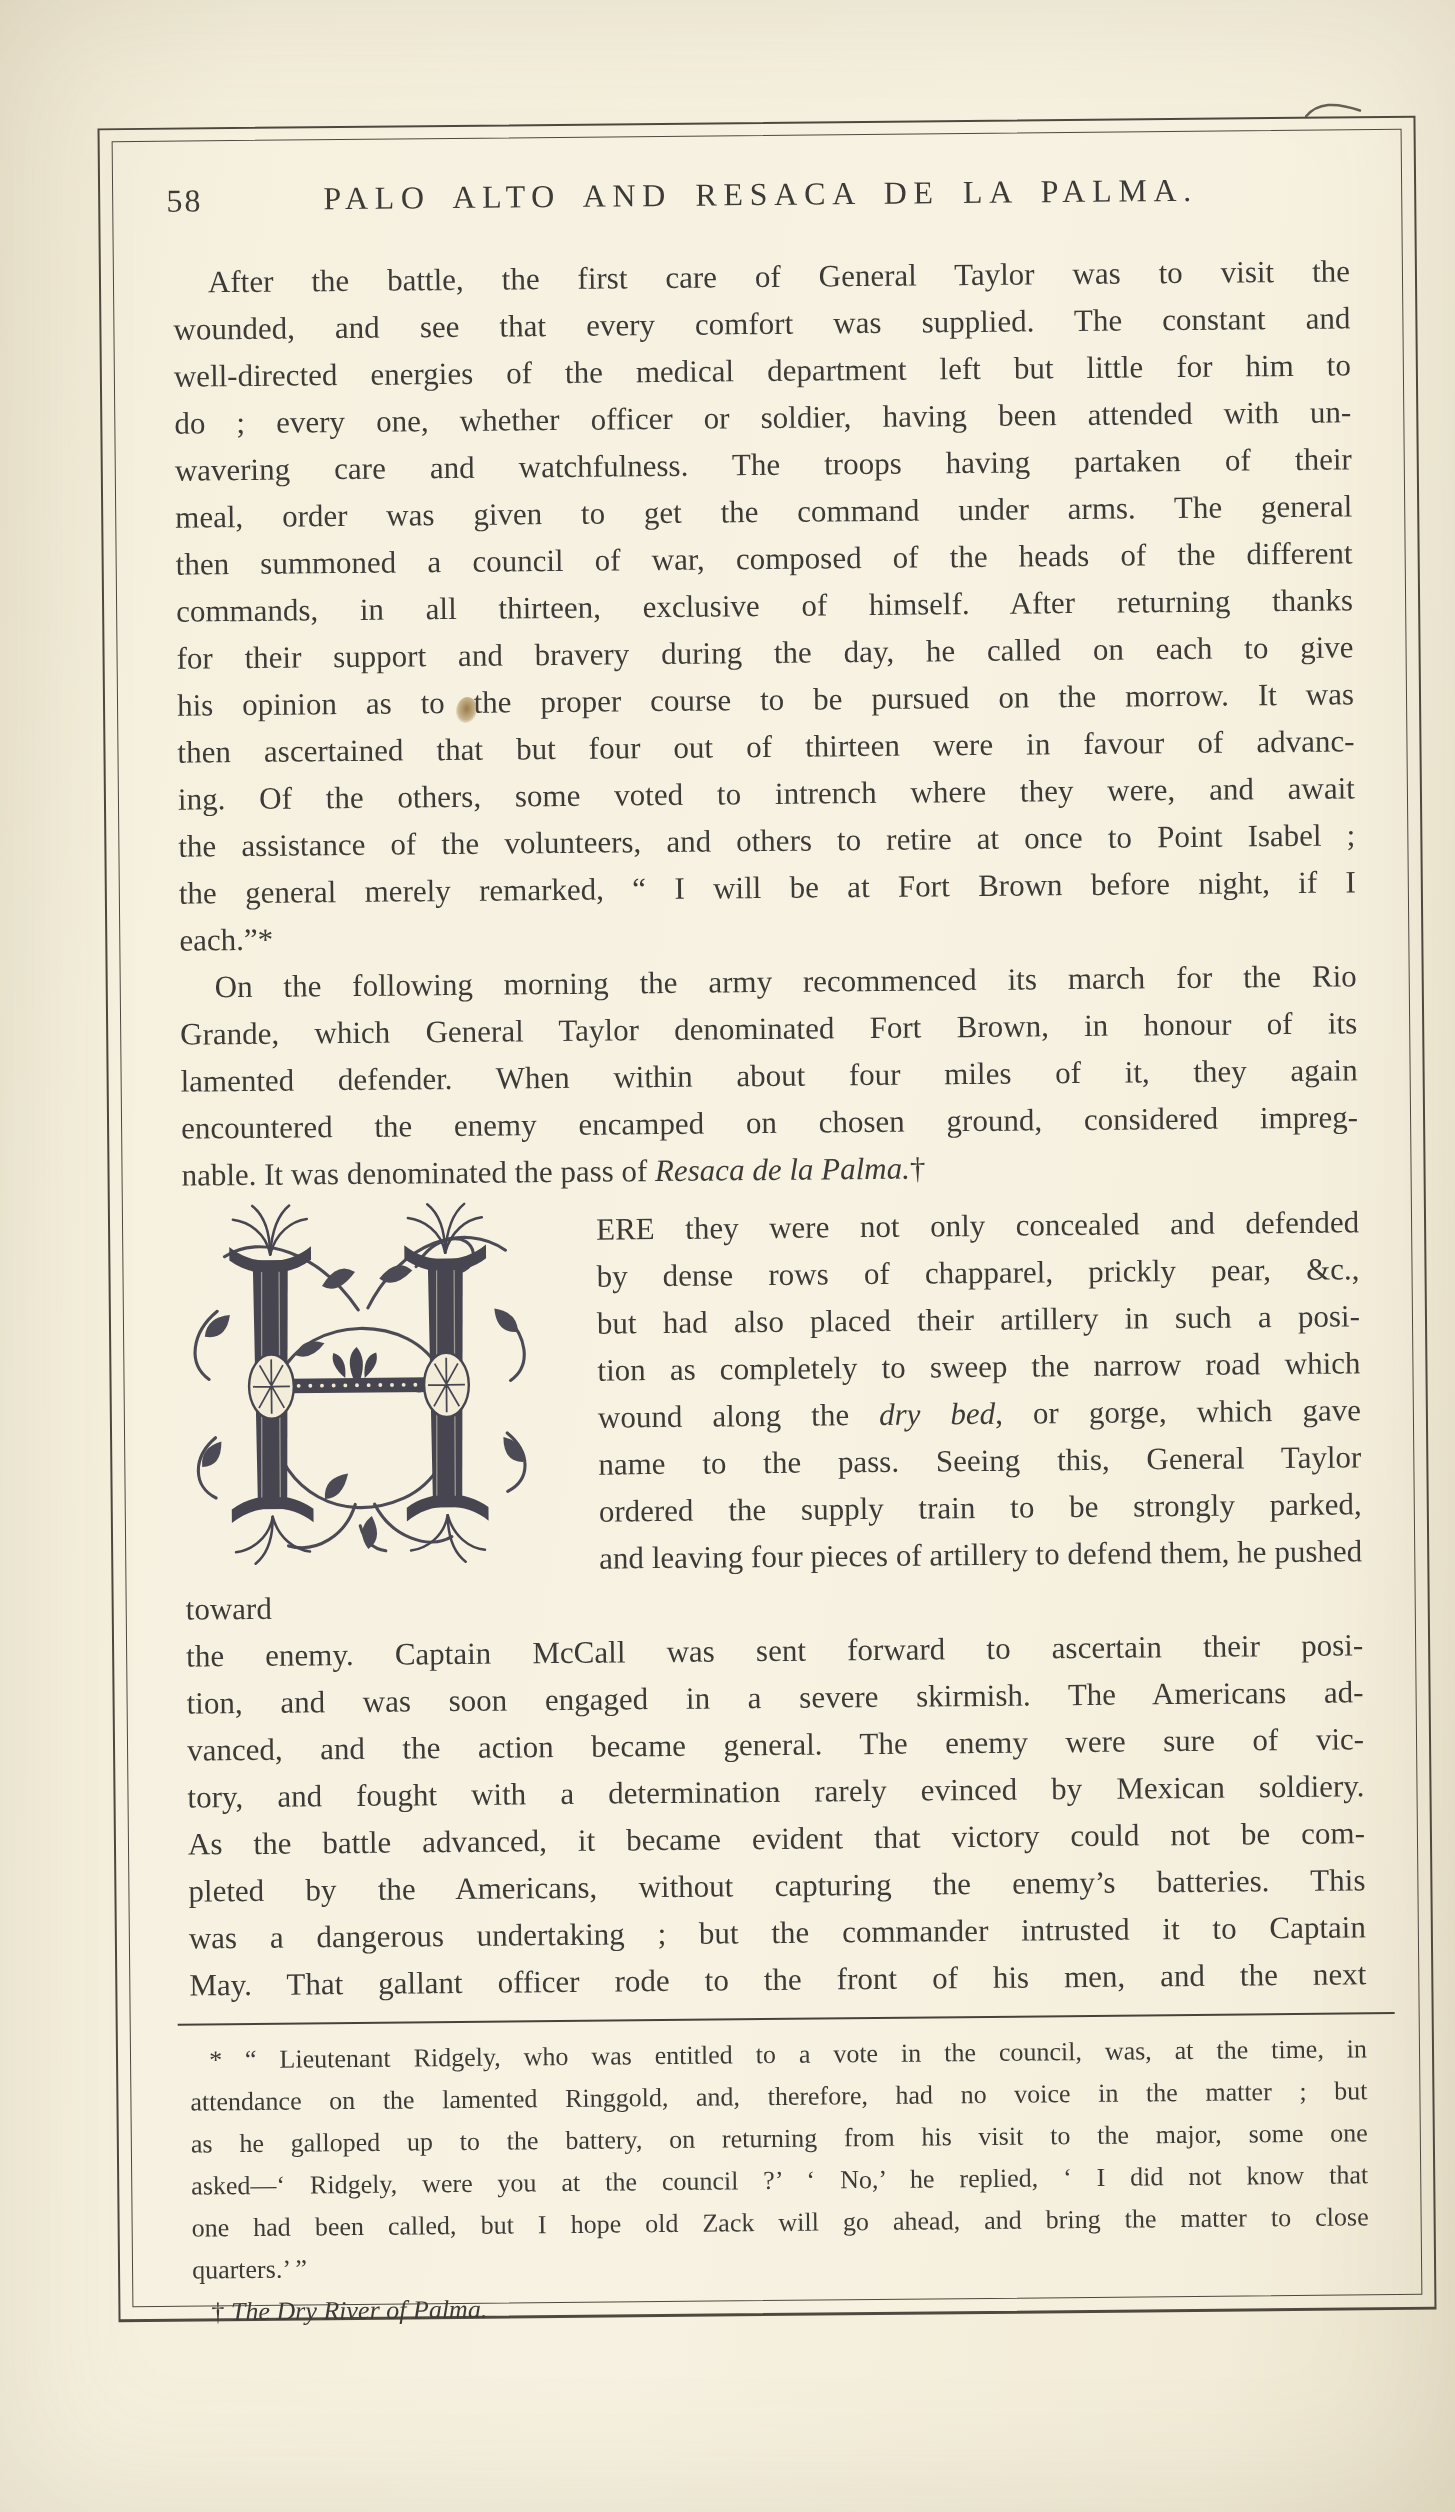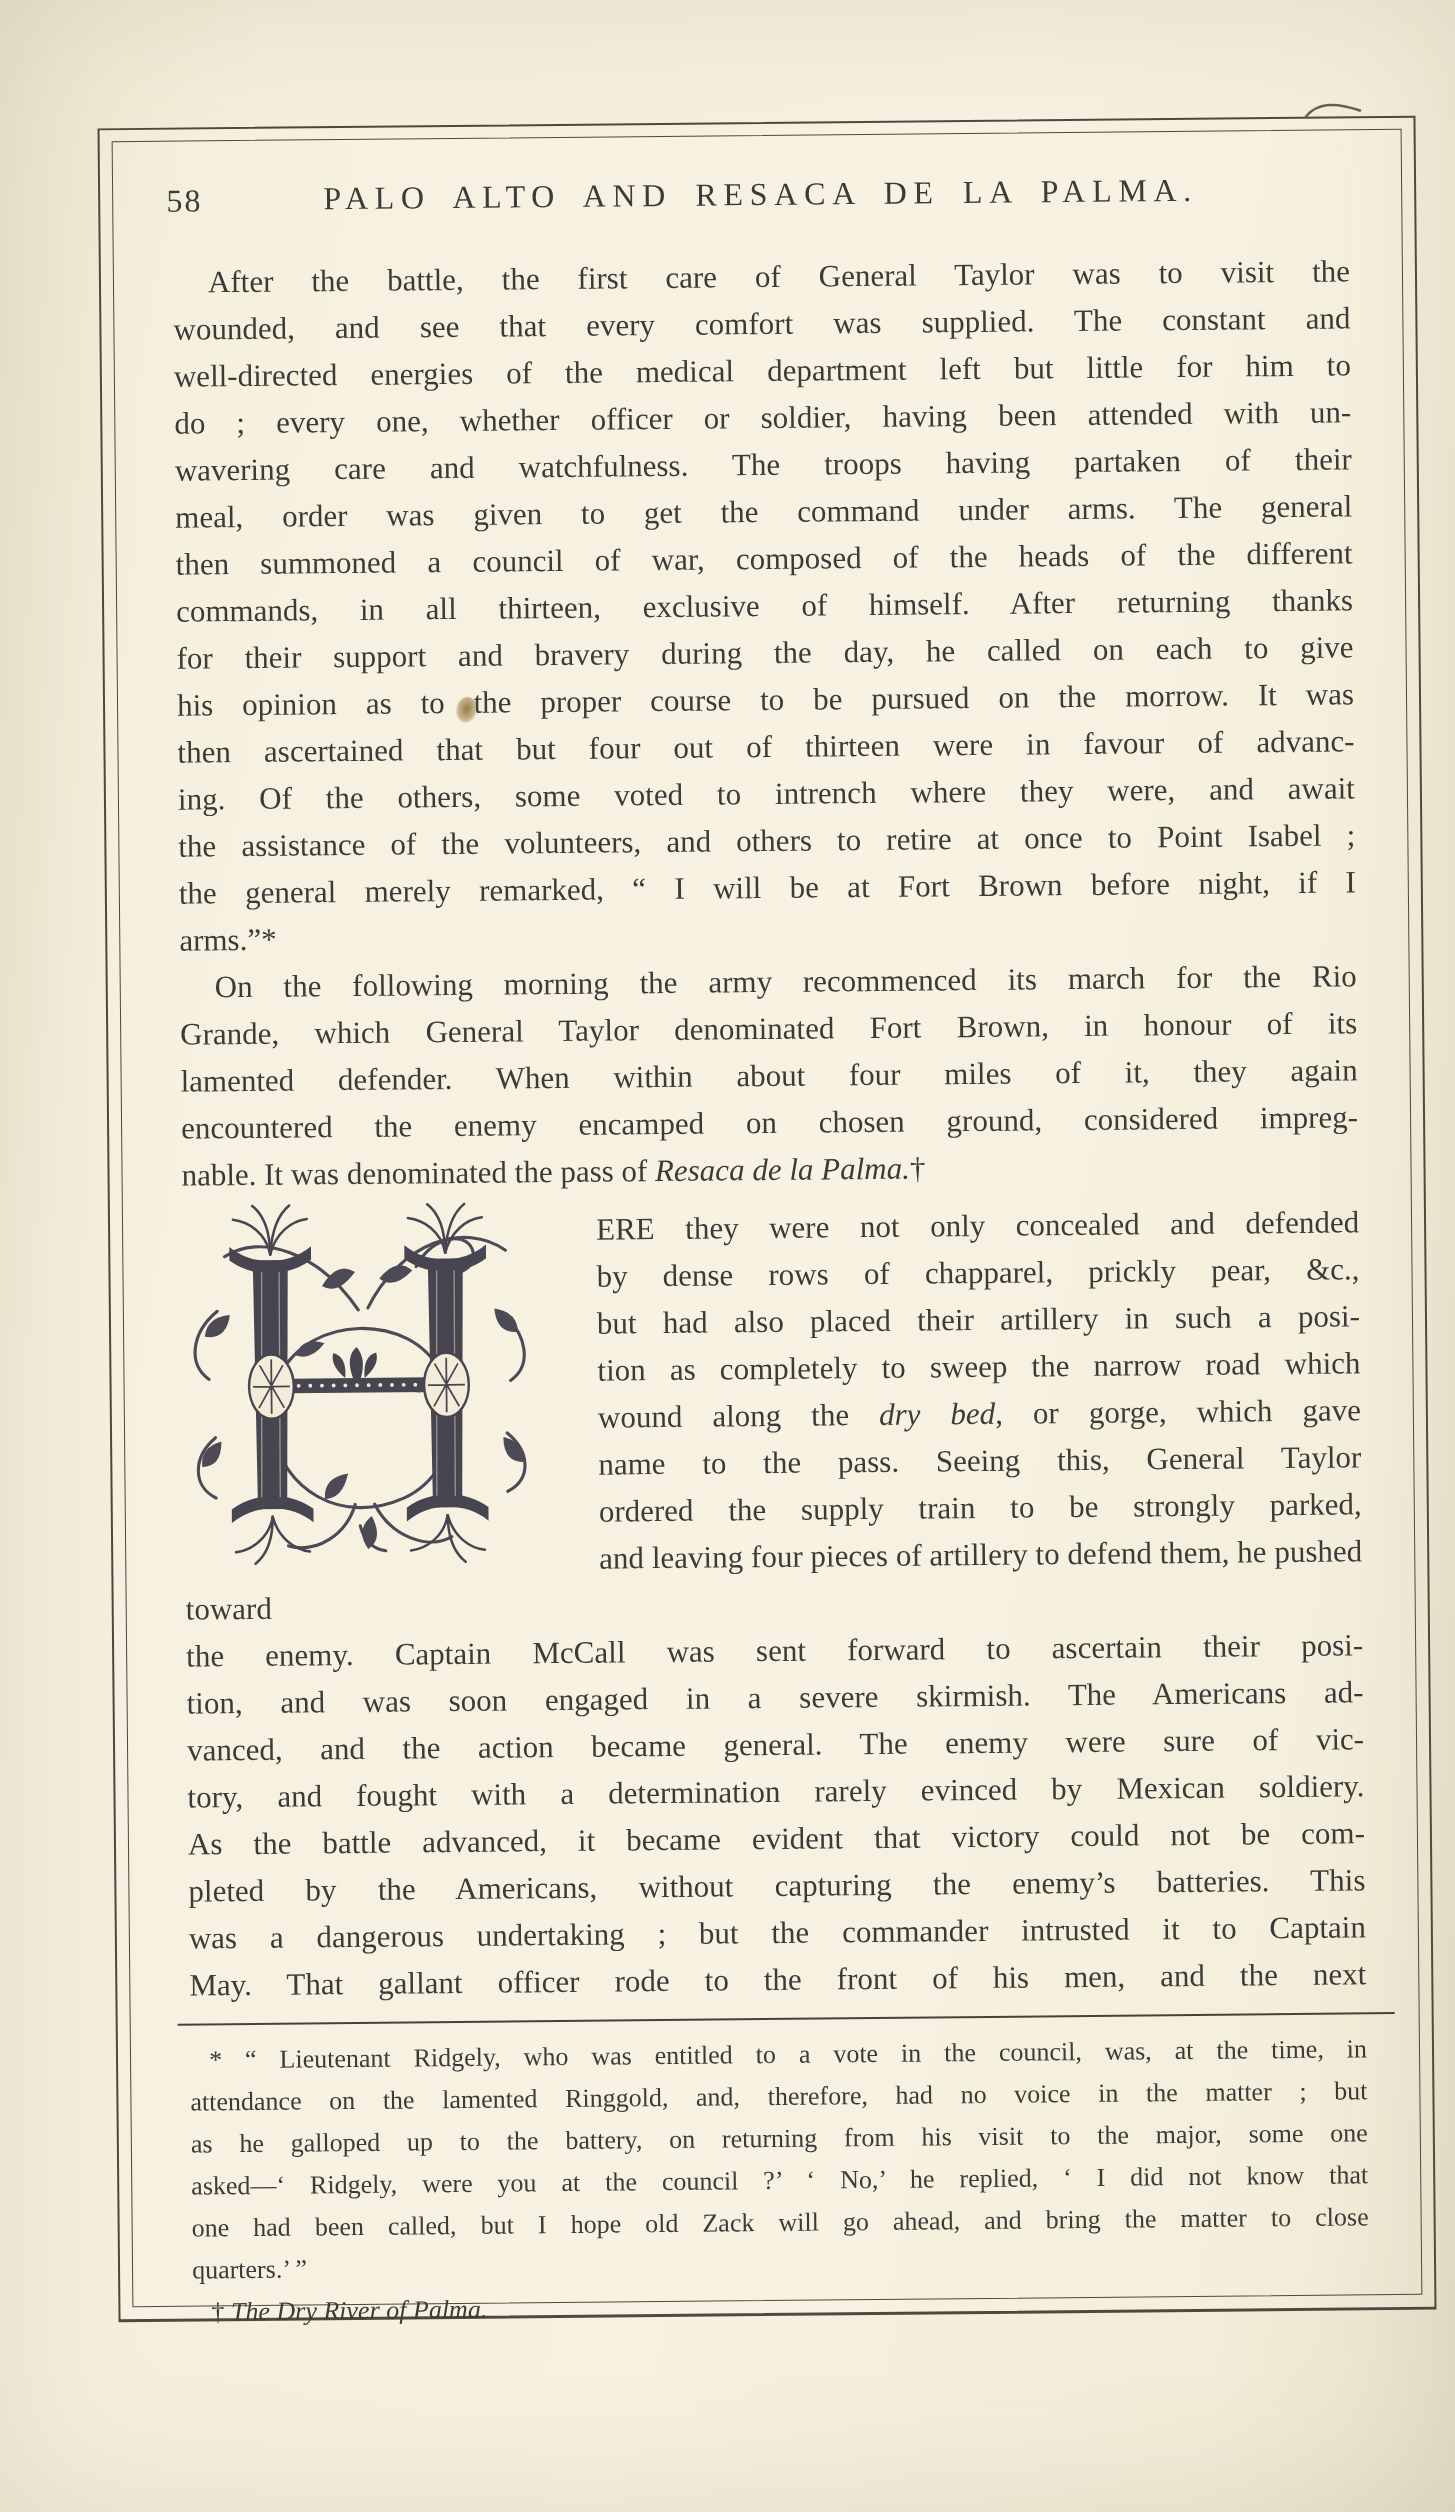--- a/index.html
+++ b/index.html
@@ -78,21 +78,21 @@
           <div class="tline"><span>wavering care and watchfulness.  The troops having partaken of their</span></div>
           <div class="tline"><span>meal, order was given to get the command under arms.  The general</span></div>
           <div class="tline"><span>then summoned a council of war, composed of the heads of the different</span></div>
           <div class="tline"><span>commands, in all thirteen, exclusive of himself.  After returning thanks</span></div>
           <div class="tline"><span>for their support and bravery during the day, he called on each to give</span></div>
           <div class="tline"><span>his opinion as to the proper course to be pursued on the morrow.  It was</span></div>
           <div class="tline"><span>then ascertained that but four out of thirteen were in favour of advanc-</span></div>
           <div class="tline"><span>ing.  Of the others, some voted to intrench where they were, and await</span></div>
           <div class="tline"><span>the assistance of the volunteers, and others to retire at once to Point Isabel ;</span></div>
           <div class="tline"><span>the general merely remarked, “ I will be at Fort Brown before night, if I</span></div>
-          <div class="tline endline"><span>arms.”*</span></div>
+          <div class="tline endline"><span>each.”*</span></div>
         </div>
 
       <div class="para p2">
           <div class="tline indent"><span>On the following morning the army recommenced its march for the Rio</span></div>
           <div class="tline"><span>Grande, which General Taylor denominated Fort Brown, in honour of its</span></div>
           <div class="tline"><span>lamented defender.  When within about four miles of it, they again</span></div>
           <div class="tline"><span>encountered the enemy encamped on chosen ground, considered impreg-</span></div>
           <div class="tline endline"><span>nable.  It was denominated the pass of </span><span class="it">Resaca de la Palma.</span><span>†</span></div>
         </div>
 

